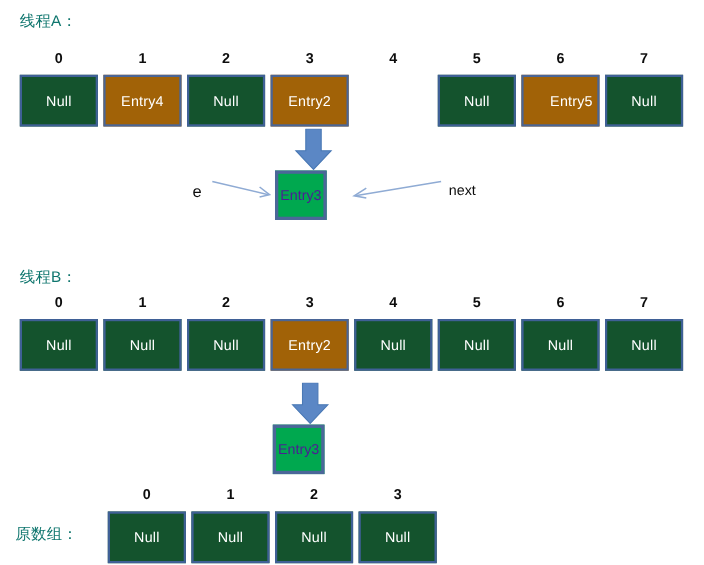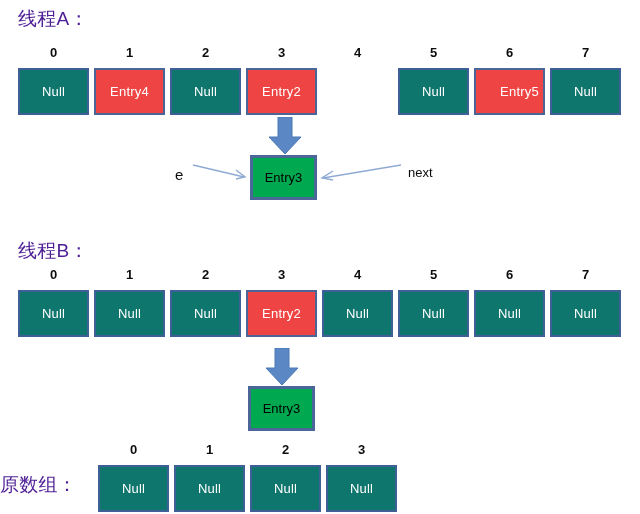--- a/index.html
+++ b/index.html
@@ -10,23 +10,23 @@
   body {
     width: 640px;
     height: 514px;
     position: relative;
     overflow: hidden;
     font-family: "Liberation Sans", "DejaVu Sans", sans-serif;
     color: #000000;
   }
   .section-label {
     position: absolute;
-    font-size: 19px;
+    font-size: 14px;
     line-height: 16px;
-    color: #4c1d95;
+    color: #0f766e;
     white-space: nowrap;
     letter-spacing: 0.2px;
   }
   .idx-row {
     position: absolute;
     height: 16px;
   }
   .idx {
     position: absolute;
     width: 71px;
@@ -47,39 +47,39 @@
     box-sizing: border-box;
     border: 2px solid #41618f;
     display: flex;
     align-items: center;
     justify-content: center;
     font-size: 13px;
     color: #ffffff;
     letter-spacing: 0.2px;
   }
   .cell.null {
-    background: #0f766e;
+    background: #14532d;
     border-color: #3f6096;
   }
   .cell.entry {
-    background: #ef4444;
+    background: #a16207;
     border-color: #4a6596;
   }
   .solo-box {
     position: absolute;
-    width: 67px;
+    width: 47px;
     height: 45px;
     box-sizing: border-box;
     background: #00a84f;
     border: 3px solid #4b6799;
     display: flex;
     align-items: center;
     justify-content: center;
     font-size: 13px;
-    color: #000000;
+    color: #4c1d95;
   }
   .down-arrow {
     position: absolute;
   }
   .pointer-label {
     position: absolute;
     font-size: 15px;
     line-height: 18px;
     color: #0d0d0d;
     white-space: nowrap;
@@ -157,21 +157,21 @@
   <div class="cell null" style="left:456px;">Null</div>
   <div class="cell null" style="left:532px;">Null</div>
 </div>
 
 <svg class="down-arrow" style="left:264px; top:348px;" width="36" height="38" viewBox="0 0 36 38">
   <polygon points="11,0 25,0 25,20 34,20 18,37 2,20 11,20" fill="#5b87c5" stroke="#4a79b5" stroke-width="1"></polygon>
 </svg>
 
 <div class="solo-box" style="left:248px; top:386px;">Entry3</div>
 
-<div class="section-label" style="left:0; top:477px;">原数组：</div>
+<div class="section-label" style="left:14px; top:477px;">原数组：</div>
 
 <div class="idx-row" style="left:98px; top:442px; width:300px;">
   <div class="idx" style="left:0px;">0</div>
   <div class="idx" style="left:76px;">1</div>
   <div class="idx" style="left:152px;">2</div>
   <div class="idx" style="left:228px;">3</div>
 </div>
 
 <div class="box-row" style="left:98px; top:465px; width:300px;">
   <div class="cell null" style="left:0px;">Null</div>

